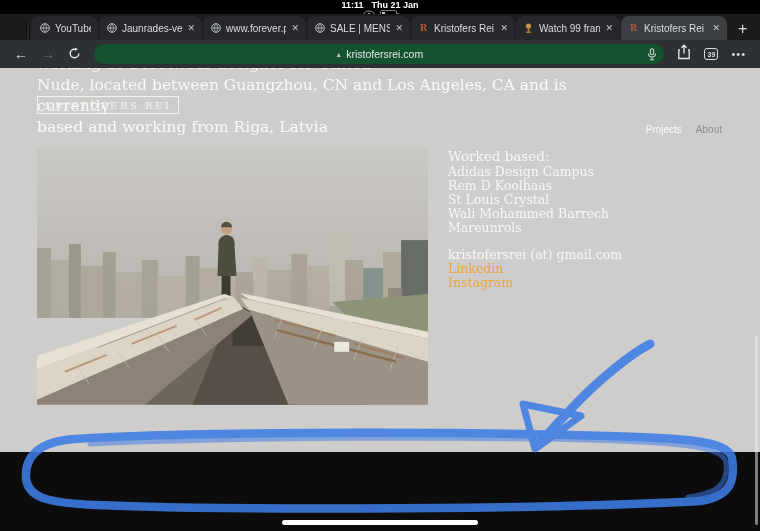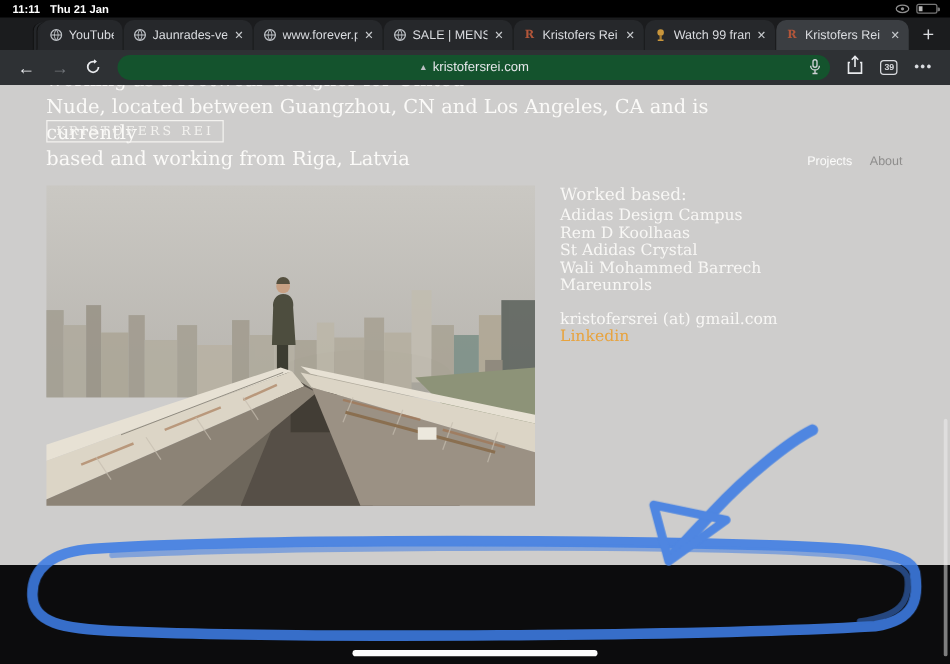--- a/index.html
+++ b/index.html
@@ -1,21 +1,21 @@
 <!DOCTYPE html>
 <html><head>
 <meta charset="utf-8">
 <style>
   * { margin:0; padding:0; box-sizing:border-box; }
   html,body { width:760px; height:531px; overflow:hidden; background:#000; }
   body { position:relative; font-family:"Liberation Sans", sans-serif; }
 
   
   .status-bar { position:absolute; top:0; left:0; width:760px; height:14px; background:#000;
-    display:flex; justify-content:space-between; align-items:center; padding:0 10px; z-index:5; }
+    display:flex; justify-content:space-between; align-items:center; padding:0 24px; z-index:5;flex-direction:column; }
   .status-left { display:flex; gap:8px; font-size:9px; font-weight:bold; color:#fff; }
   .status-right { display:flex; gap:5px; align-items:center; }
   .battery { width:17px; height:8px; border:1px solid #777; border-radius:2px; position:relative; }
   .battery::after { content:""; position:absolute; right:-3px; top:2px; width:2px; height:3px; background:#777; border-radius:0 1px 1px 0; }
   .battery i { position:absolute; left:1px; top:1px; bottom:1px; width:3px; background:#bbb; display:block; }
 
   
   .tab-strip { position:absolute; top:14px; left:0; width:760px; height:26px; background:#1b1c1e;
     display:flex; align-items:flex-end; padding-left:26px; z-index:5; }
   .tab-sliver { width:8px; height:22px; background:#242629; border-radius:7px 0 0 0; margin-right:-5px; border-left:1px solid #111; }
@@ -280,26 +280,27 @@
       <path d="M240,182 L360,214" stroke="#8a6f50" stroke-width="2.5" fill="none"></path>
       <rect x="298" y="194" width="15" height="10" fill="#ece8dd"></rect>
       <path d="M60,200 L190,150" stroke="#6f6a60" stroke-width="0.8" fill="none" opacity="0.7"></path>
     </svg>
   </div>
 
   <div class="right-col">
     <div class="col-heading">Worked based:</div>
     <div class="col-item">Adidas Design Campus</div>
     <div class="col-item">Rem D Koolhaas</div>
-    <div class="col-item">St Adidas Crystal</div>
+    <div class="col-item">St Louis Crystal</div>
     <div class="col-item">Wali Mohammed Barrech</div>
     <div class="col-item">Mareunrols</div>
     <div class="reach">
       <div class="col-item">kristofersrei (at) gmail.com</div>
       <div class="col-item link-orange">Linkedin</div>
+      <div class="col-item link-orange">Instagram</div>
     </div>
   </div>
 </div>
 
 <div class="footer"></div>
 
 <div class="scrollbar-thumb"></div>
 
 <svg class="annotation" viewBox="0 0 760 531">
   <g stroke="#3e7de4" fill="none" stroke-linecap="round" stroke-linejoin="round" opacity="0.88">

